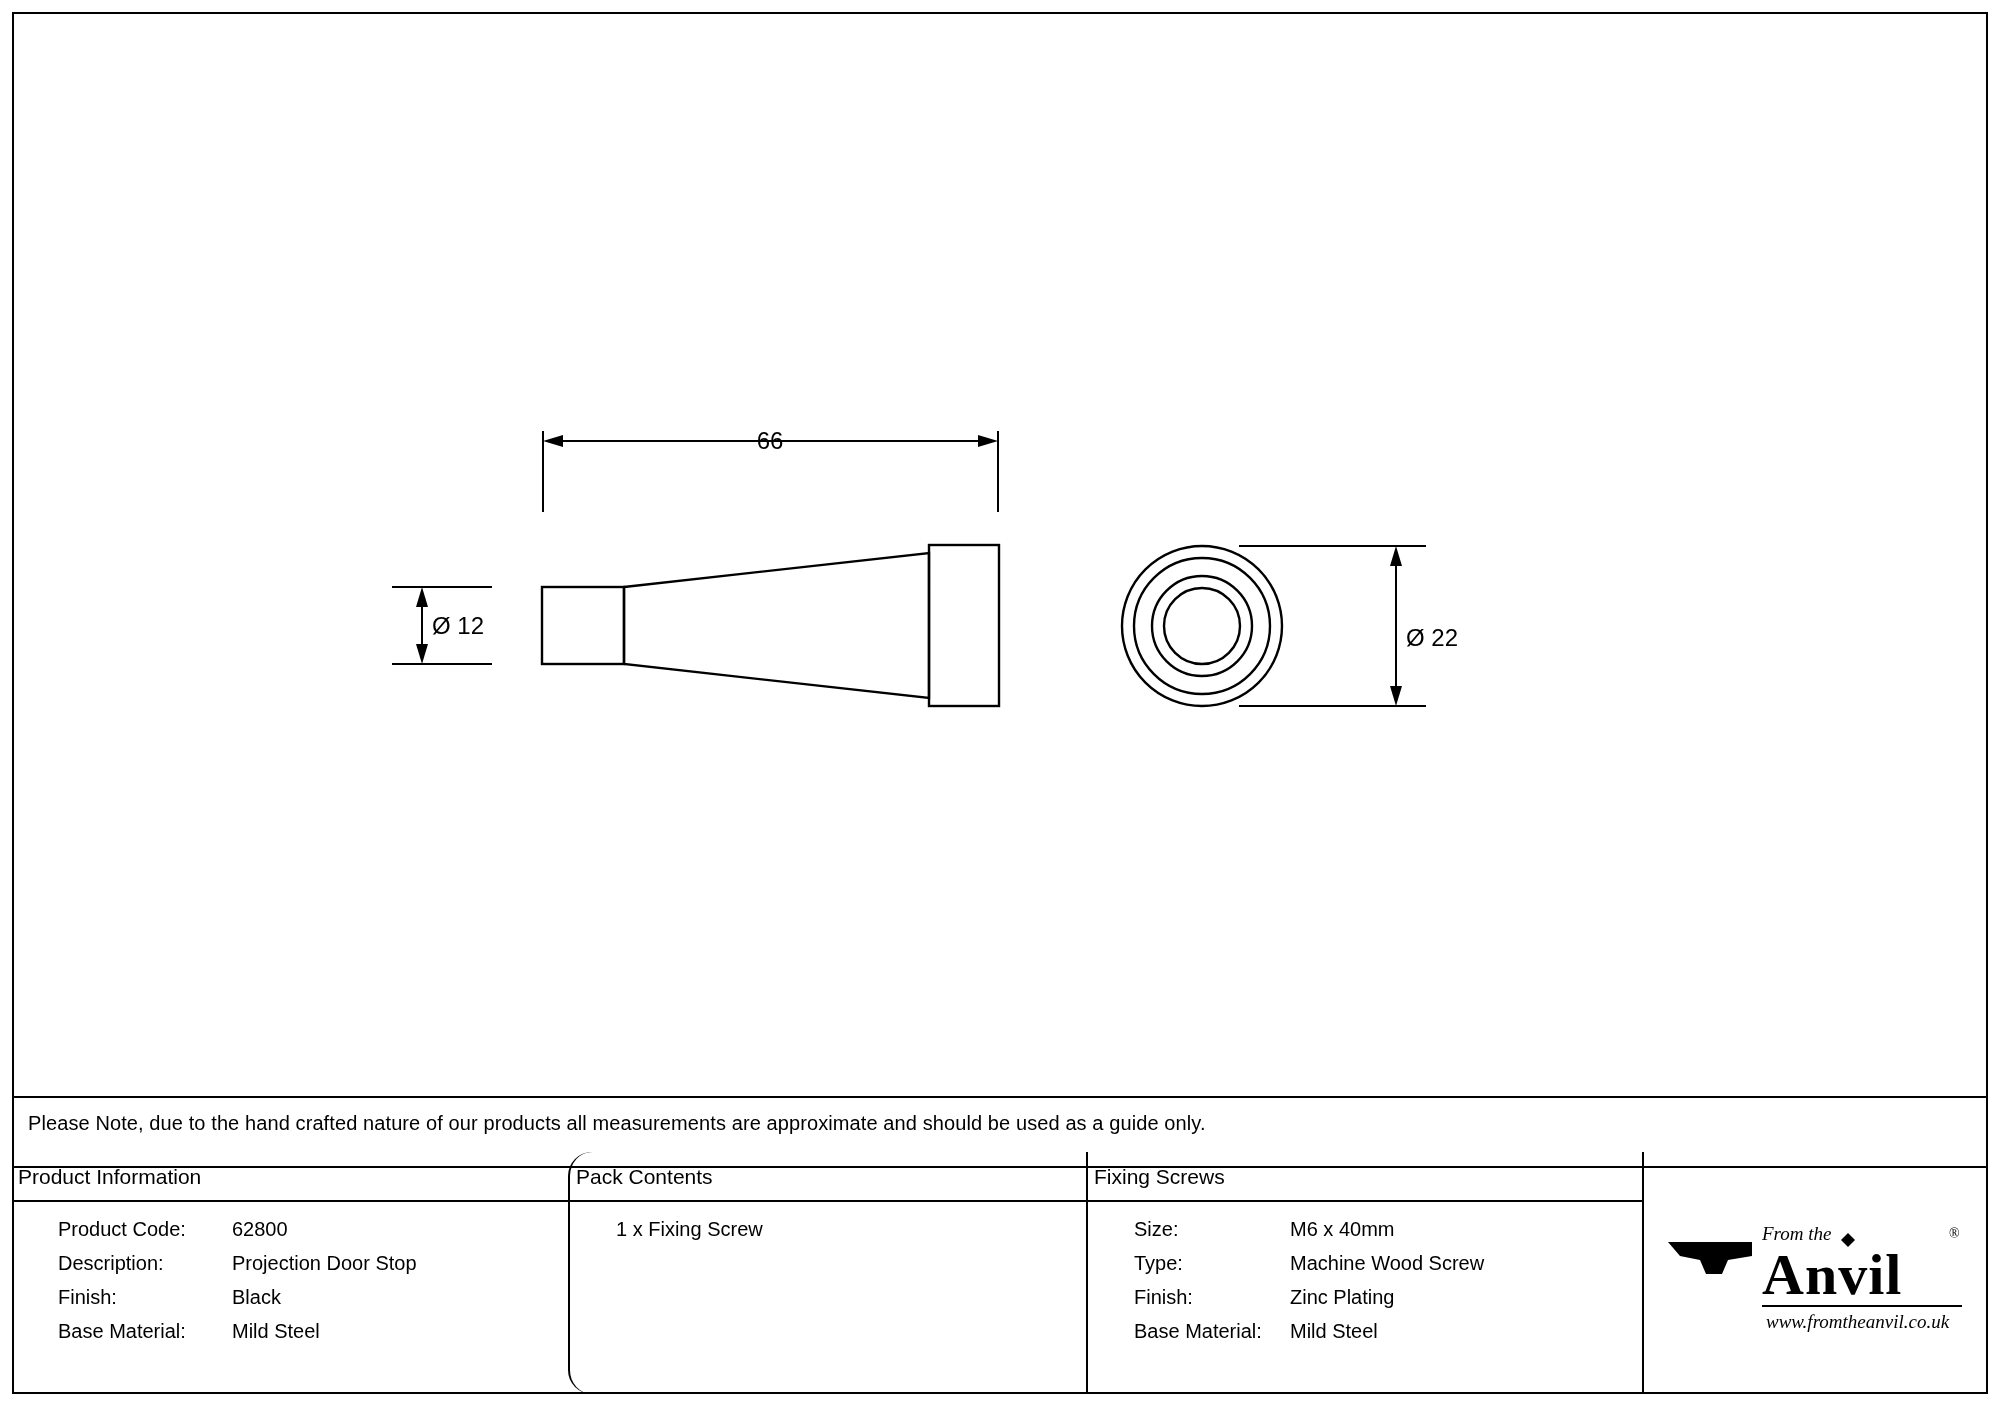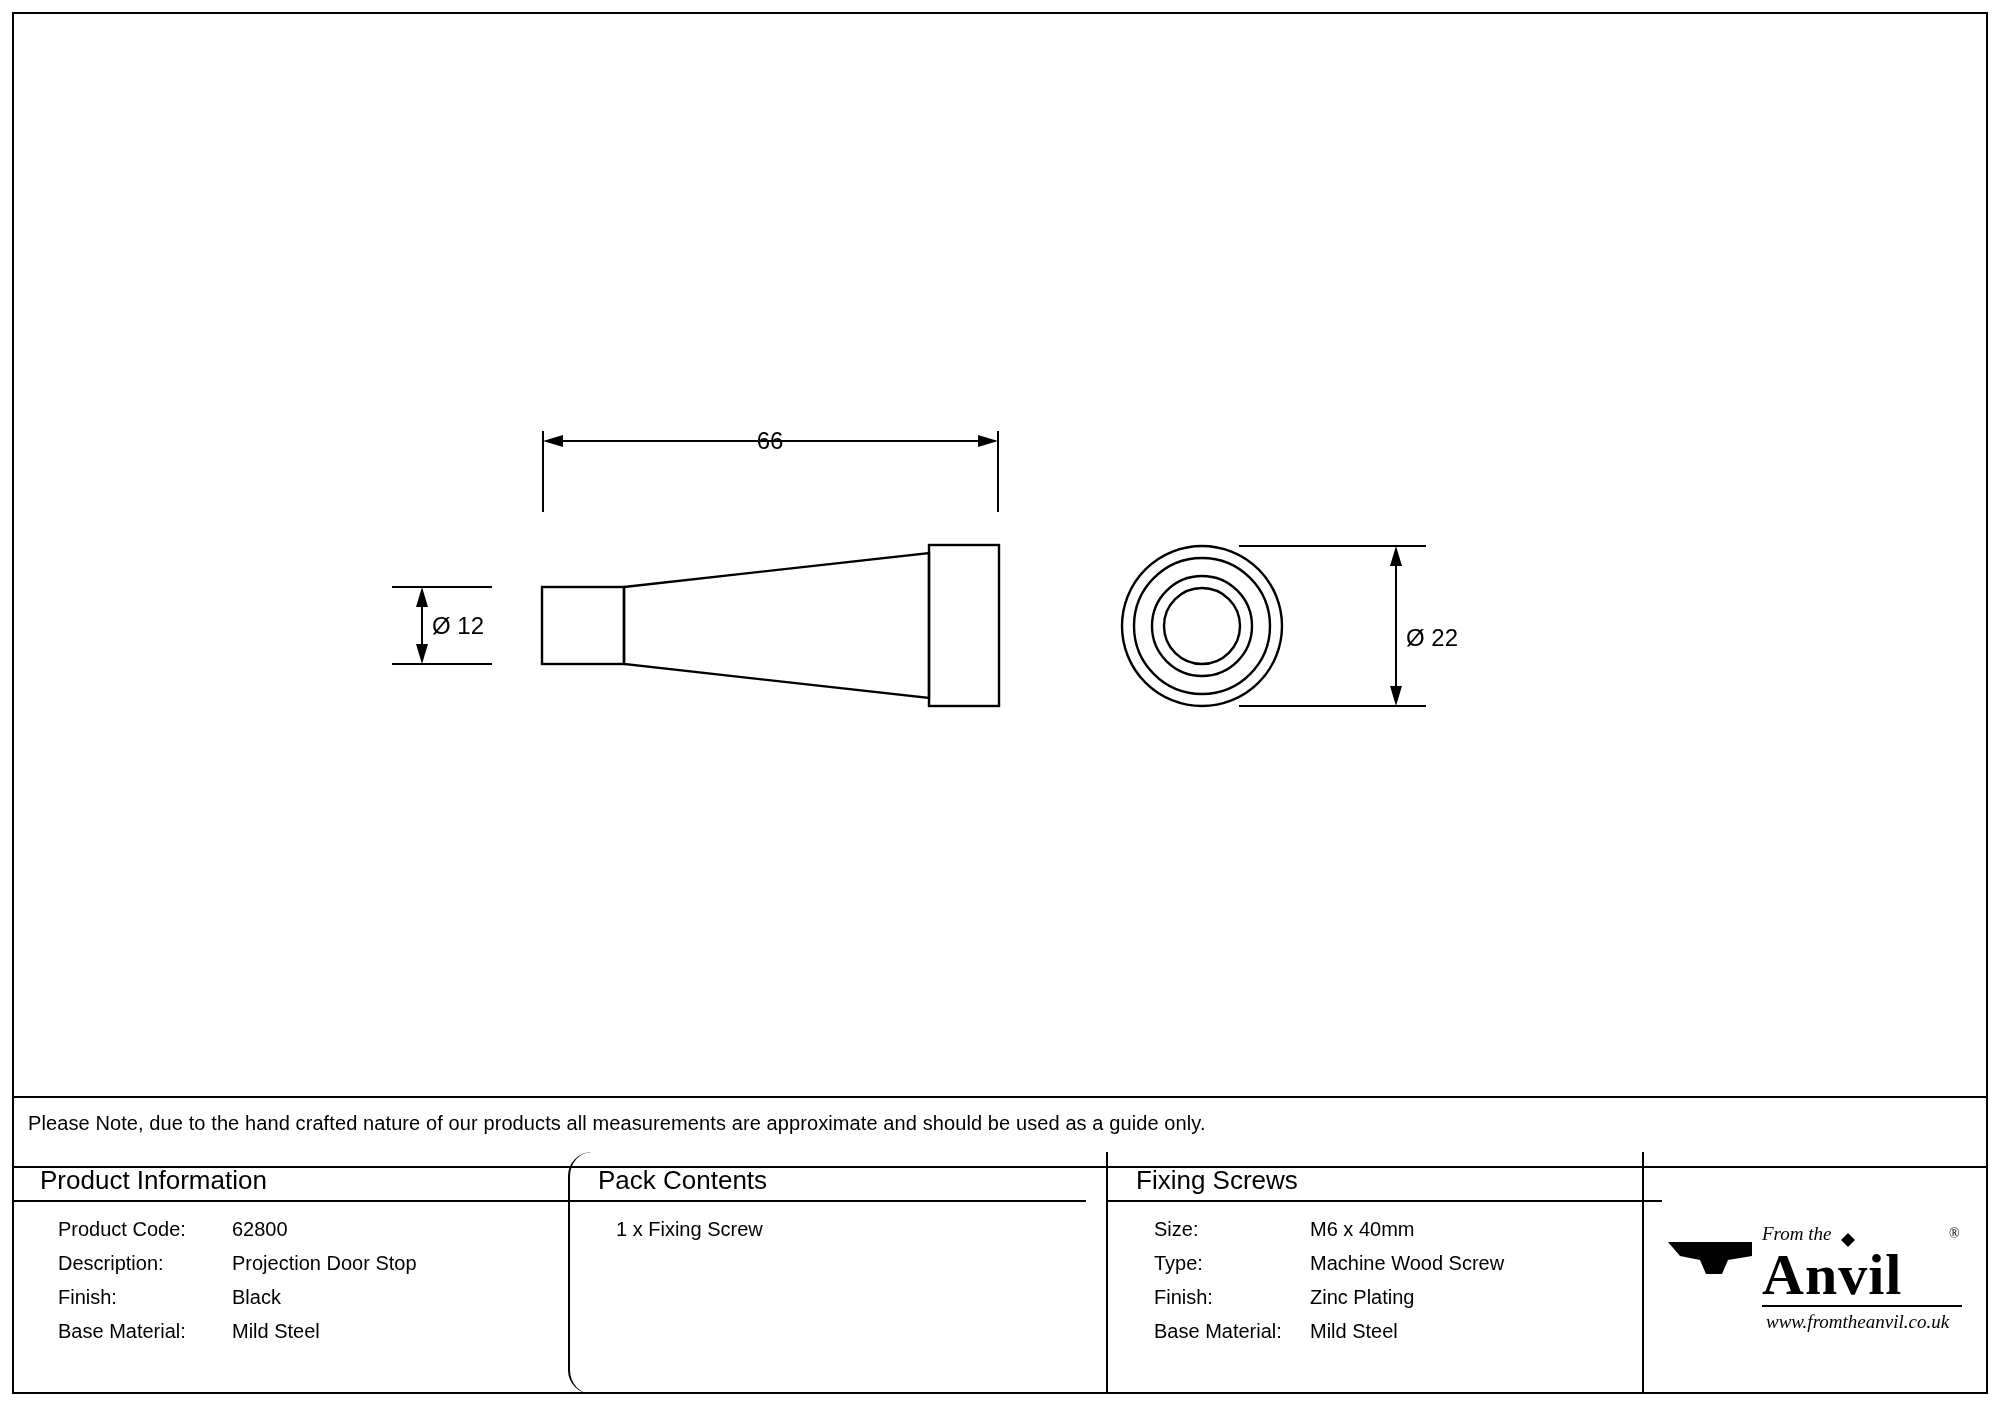--- a/index.html
+++ b/index.html
@@ -70,37 +70,37 @@
     height: 242px;
   }
   .col {
     position: absolute;
     top: 0;
     height: 242px;
     box-sizing: border-box;
   }
   .col-1 { left: 0px;    width: 556px; }
   .col-2 { left: 556px;  width: 518px; border-left: 2px solid #000000; border-radius: 24px; }
-  .col-3 { left: 1074px; width: 556px; border-left: 2px solid #000000; margin-left: 20px; }
+  .col-3 { left: 1074px; width: 556px; border-left: 2px solid #000000; }
   .col-4 { left: 1630px; width: 346px; border-left: 2px solid #000000; }
 
   .col-head {
     position: absolute;
     left: 0;
     top: 0;
     width: 100%;
     height: 50px;
     border-bottom: 2px solid #000000;
     box-sizing: border-box;
   }
   .col-head span {
     position: absolute;
-    left: 28px;
+    left: 6px;
     top: 13px;
-    font-size: 26px;
+    font-size: 21px;
   }
 
   .rows {
     position: absolute;
     left: 0;
     top: 50px;
     width: 100%;
   }
   .row {
     position: relative;

